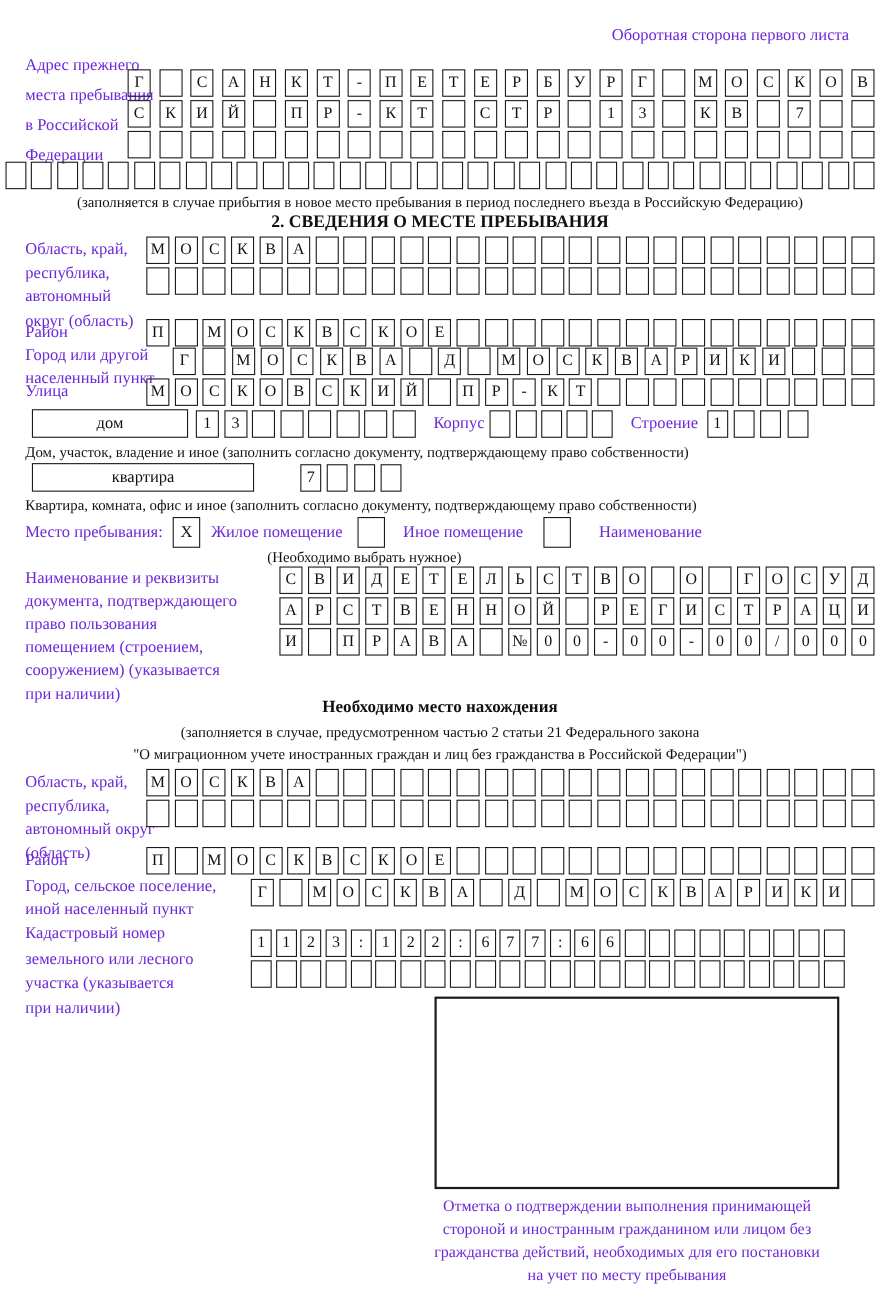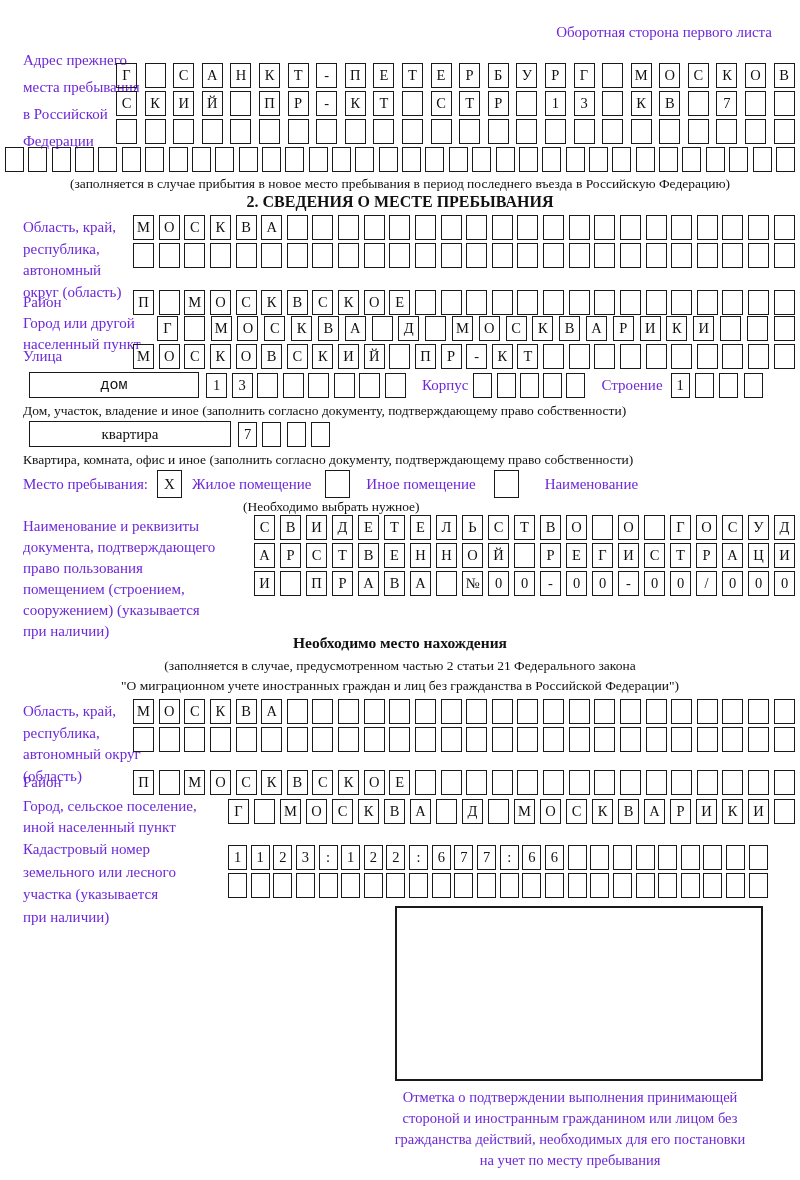--- a/index.html
+++ b/index.html
@@ -302,21 +302,21 @@
       <div class="cell"></div>
       <div class="cell"></div>
       <div class="cell"></div>
       <div class="cell"></div>
       <div class="cell"></div>
       <div class="cell"></div>
       <div class="cell"></div>
     </div>
 
   <div class="abs flexrow" style="top:372px; left:29px; width:760px;">
-    <div class="box-label" style="width:170px;font-family:Liberation Mono, monospace;">дом</div>
+    <div class="box-label" style="width:142px;">дом</div>
     <div class="cells" style="width:200px; margin-left:7px;">
         <div class="cell">1</div>
         <div class="cell">3</div>
         <div class="cell"></div>
         <div class="cell"></div>
         <div class="cell"></div>
         <div class="cell"></div>
         <div class="cell"></div>
         <div class="cell"></div>
       </div>
@@ -331,21 +331,21 @@
     <div class="lbl" style="margin-left:16px;">Строение</div>
     <div class="cells tight" style="width:92px; margin-left:8px;">
         <div class="cell">1</div>
         <div class="cell"></div>
         <div class="cell"></div>
         <div class="cell"></div>
       </div>
   </div>
   <div class="abs note" style="top:403px; left:23px;">Дом, участок, владение и иное (заполнить согласно документу, подтверждающему право собственности)</div>
 
-  <div class="abs flexrow" style="top:421px; left:29px;">
+  <div class="abs flexrow" style="top:421px; left:29px;gap:35px;">
     <div class="box-label" style="width:202px;">квартира</div>
     <div class="cells tight" style="width:92px; margin-left:7px;">
         <div class="cell">7</div>
         <div class="cell"></div>
         <div class="cell"></div>
         <div class="cell"></div>
       </div>
   </div>
   <div class="abs note" style="top:452px; left:23px;">Квартира, комната, офис и иное (заполнить согласно документу, подтверждающему право собственности)</div>
 

